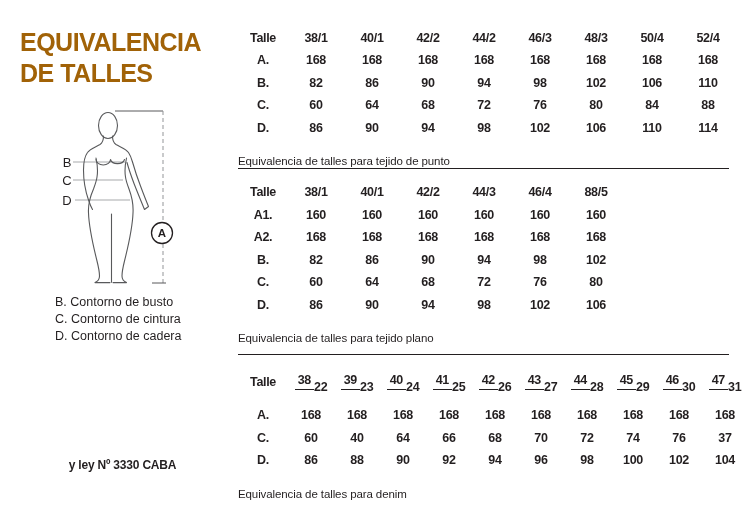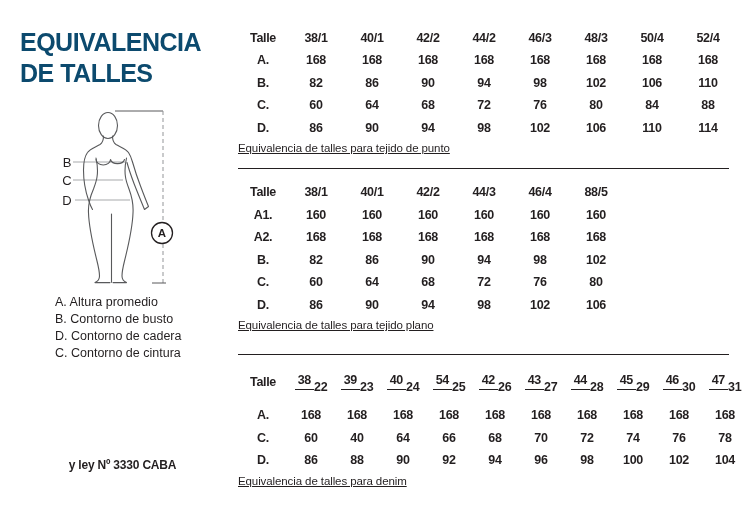--- a/index.html
+++ b/index.html
@@ -4,21 +4,21 @@
 <style>
   html,body { margin:0; padding:0; background:#fff; }
   .page {
     position:relative; width:750px; height:508px; background:#ffffff;
     font-family:"Liberation Sans", sans-serif; color:#231f20; overflow:hidden;
   }
   
   .title {
     position:absolute; left:20px; top:27px;
     font-size:25px; font-weight:700; line-height:31px; letter-spacing:-0.5px;
-    color:#0c4a6e; white-space:nowrap;
+    color:#a16207; white-space:nowrap;
   }
   .figure-wrap { position:absolute; left:40px; top:95px; width:175px; height:200px; }
   .legend {
     position:absolute; left:55px; top:294px;
     font-size:12.5px; line-height:17px; font-weight:400; color:#231f20;
   }
   .law-note {
     position:absolute; left:40px; top:457px; width:165px; text-align:center;
     font-size:12px; font-weight:700; line-height:16.5px; letter-spacing:-0.2px;
   }
@@ -36,21 +36,21 @@
     display:flex; align-items:center; justify-content:center;
     font-size:12.5px; font-weight:700; letter-spacing:-0.3px; color:#231f20;
     width:56px; flex:0 0 auto;
   }
   .t3 .cell { width:46px; }
   .cell.label { width:50px; }
   .t3 .cell.label { width:50px; }
   .frac { display:inline-flex; flex-direction:row; align-items:center; line-height:13.5px; }
   .frac .ft { border-bottom:1.6px solid #231f20; padding:0 3px 1px; }
   .frac .fb { padding-top:12px; }
-  .tcaption { margin-top:3px; font-size:11.5px; font-weight:400; letter-spacing:-0.1px; line-height:13px; color:#231f20;text-decoration:underline; }
+  .tcaption { margin-top:16px; font-size:11.5px; font-weight:400; letter-spacing:-0.1px; line-height:13px; color:#231f20; }
   
   svg text.meas-label { font-family:"Liberation Sans", sans-serif; font-size:13px; fill:#231f20; }
   svg text.a-label { font-family:"Liberation Sans", sans-serif; font-size:11.5px; font-weight:700; fill:#231f20; }
 </style>
 </head>
 <body>
 
 <div class="page">
 
   <div class="title">
@@ -90,24 +90,23 @@
       <circle cx="122" cy="138" r="10.5" fill="#ffffff" stroke="#231f20" stroke-width="1.3"></circle>
       <text class="a-label" x="122" y="142.2" text-anchor="middle">A</text>
 
       <text class="meas-label" x="27" y="71.5" text-anchor="middle">B</text>
       <text class="meas-label" x="27" y="89.5" text-anchor="middle">C</text>
       <text class="meas-label" x="27" y="109.5" text-anchor="middle">D</text>
     </svg>
   </div>
 
   <div class="legend">
-    <div>A. Altura promedio</div>
     <div>B. Contorno de busto</div>
+    <div>C. Contorno de cintura</div>
     <div>D. Contorno de cadera</div>
-    <div>C. Contorno de cintura</div>
   </div>
 
   <div class="law-note">
     <div>y ley Nº 3330 CABA</div>
   </div>
 
   <section class="size-table t1">
       <div class="trow thead">
         <span class="cell label">Talle</span>
         <span class="cell">38/1</span>
@@ -240,21 +239,21 @@
           </span>
         </span>
         <span class="cell">
           <span class="frac">
             <span class="ft">40</span>
             <span class="fb">24</span>
           </span>
         </span>
         <span class="cell">
           <span class="frac">
-            <span class="ft">54</span>
+            <span class="ft">41</span>
             <span class="fb">25</span>
           </span>
         </span>
         <span class="cell">
           <span class="frac">
             <span class="ft">42</span>
             <span class="fb">26</span>
           </span>
         </span>
         <span class="cell">
@@ -305,21 +304,21 @@
         <span class="cell label">C.</span>
         <span class="cell">60</span>
         <span class="cell">40</span>
         <span class="cell">64</span>
         <span class="cell">66</span>
         <span class="cell">68</span>
         <span class="cell">70</span>
         <span class="cell">72</span>
         <span class="cell">74</span>
         <span class="cell">76</span>
-        <span class="cell">78</span>
+        <span class="cell">37</span>
       </div>
       <div class="trow">
         <span class="cell label">D.</span>
         <span class="cell">86</span>
         <span class="cell">88</span>
         <span class="cell">90</span>
         <span class="cell">92</span>
         <span class="cell">94</span>
         <span class="cell">96</span>
         <span class="cell">98</span>

